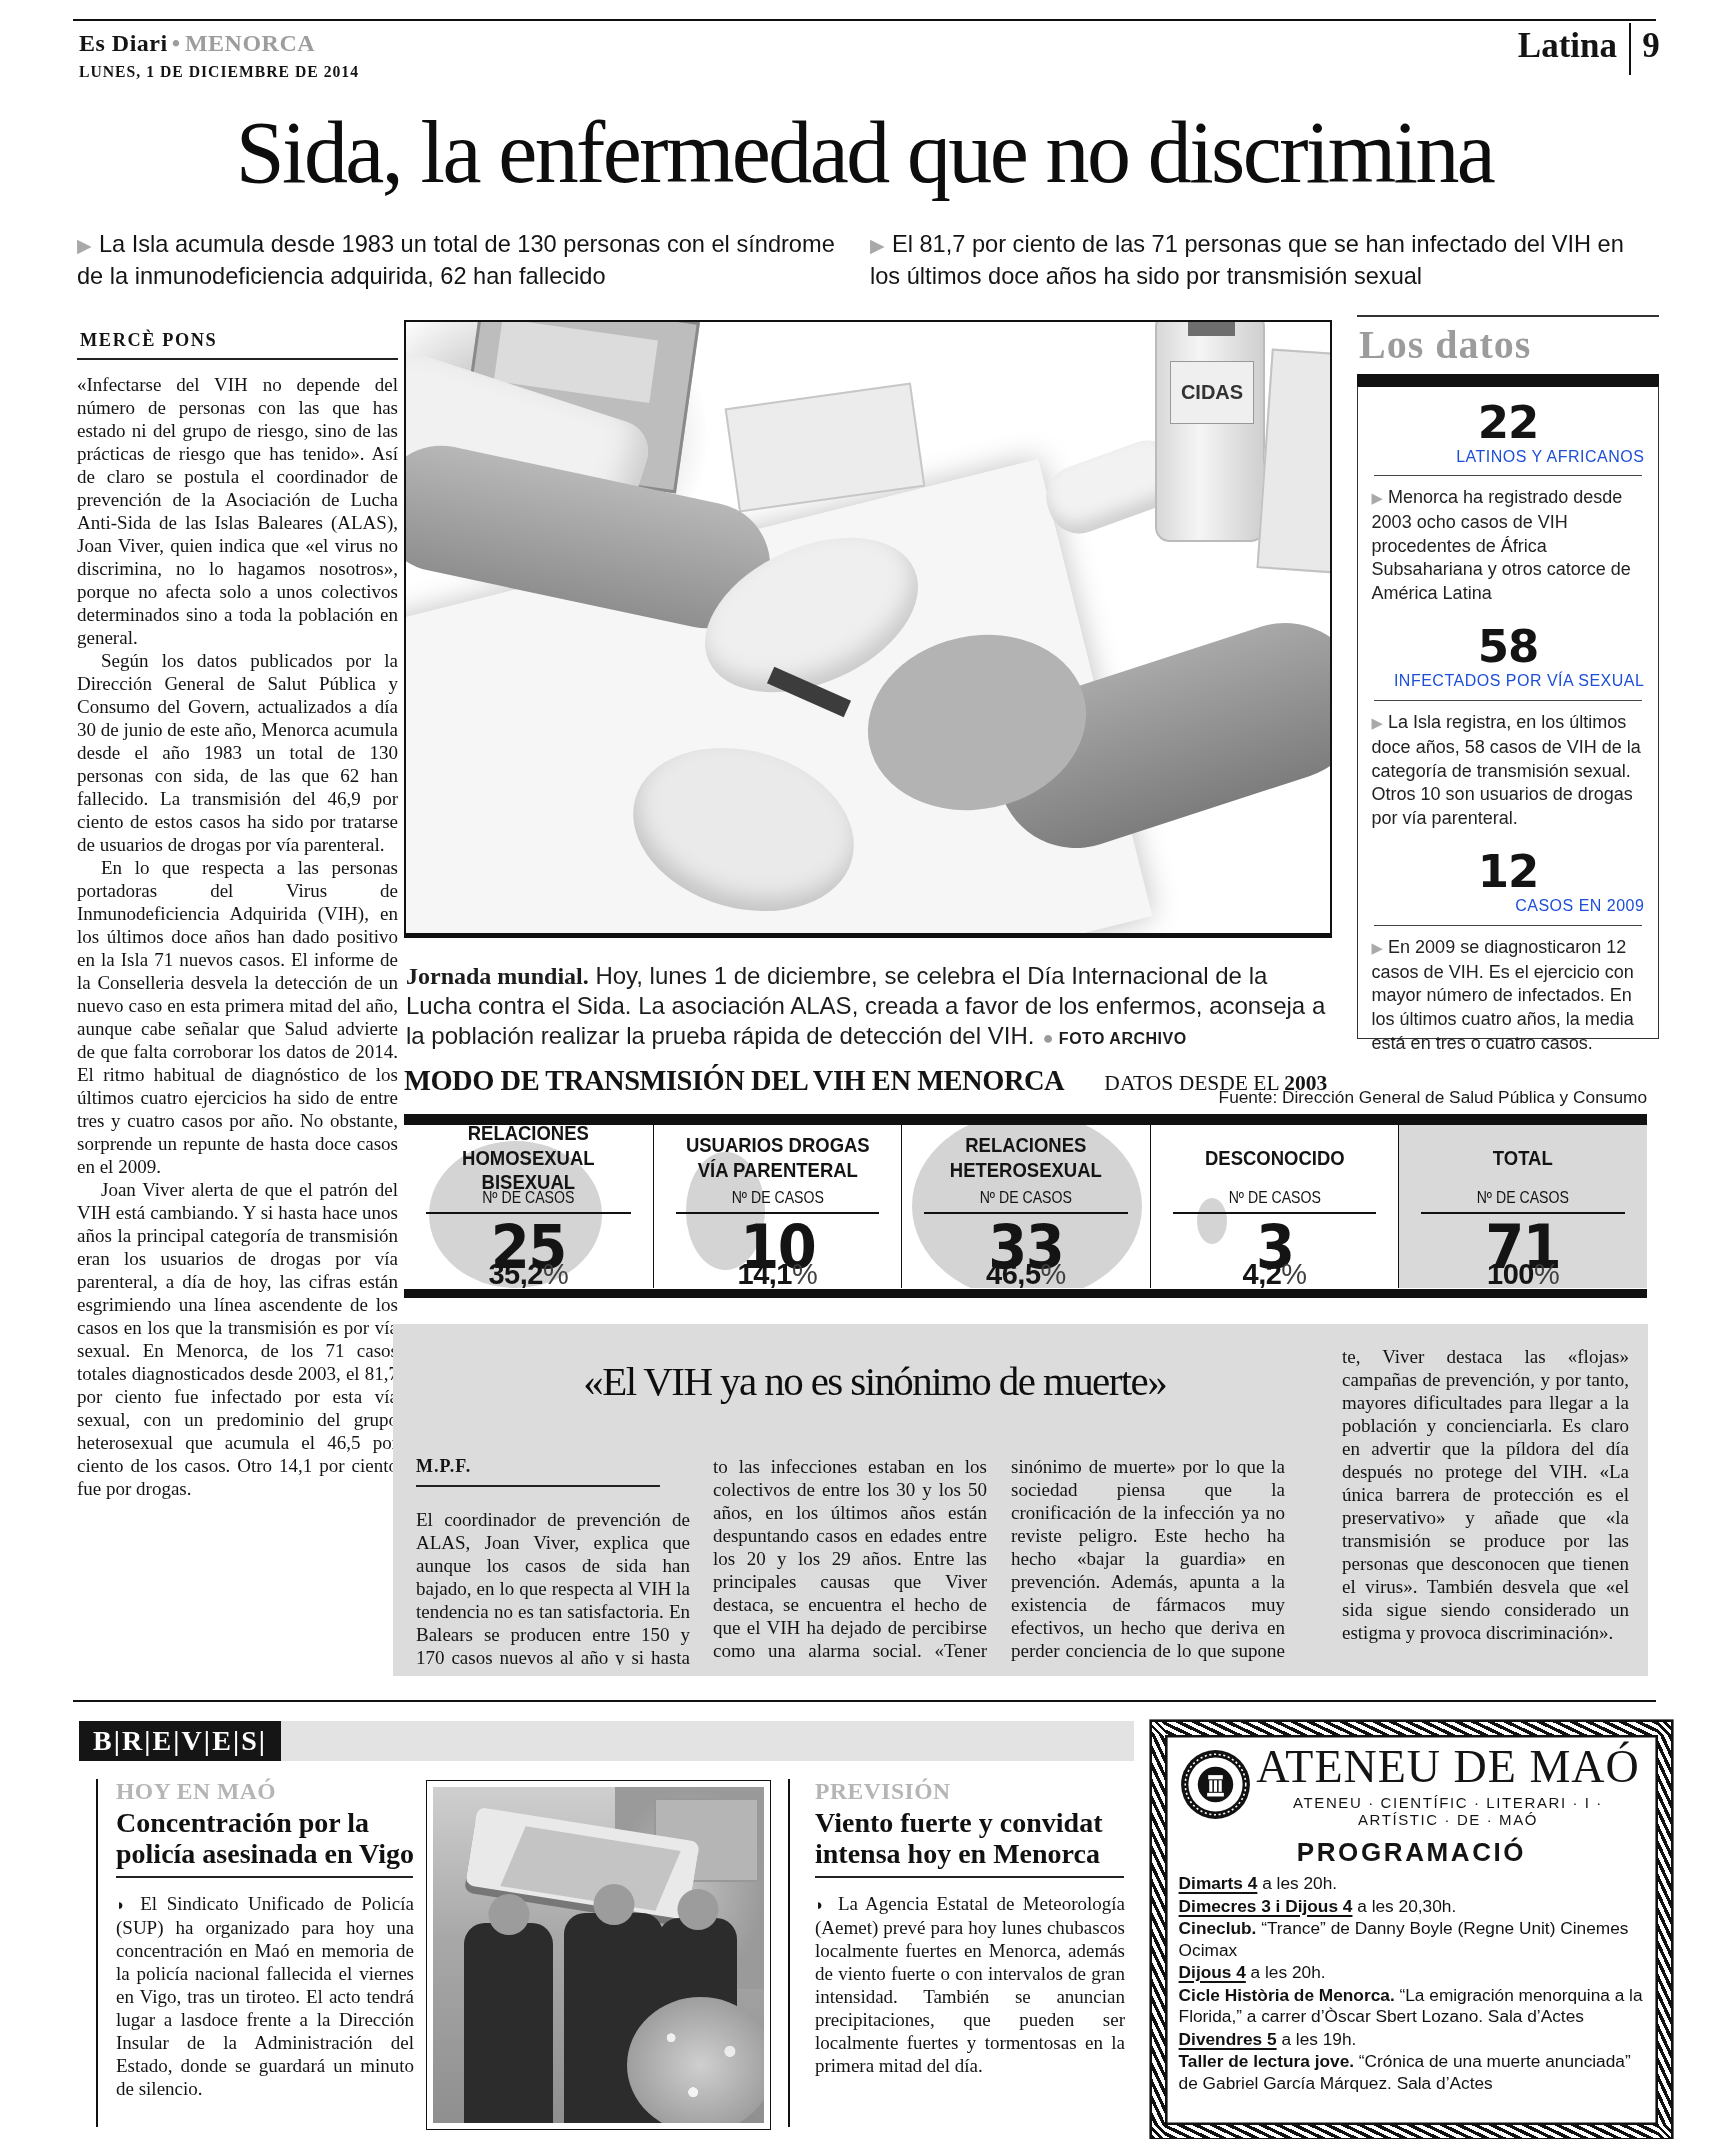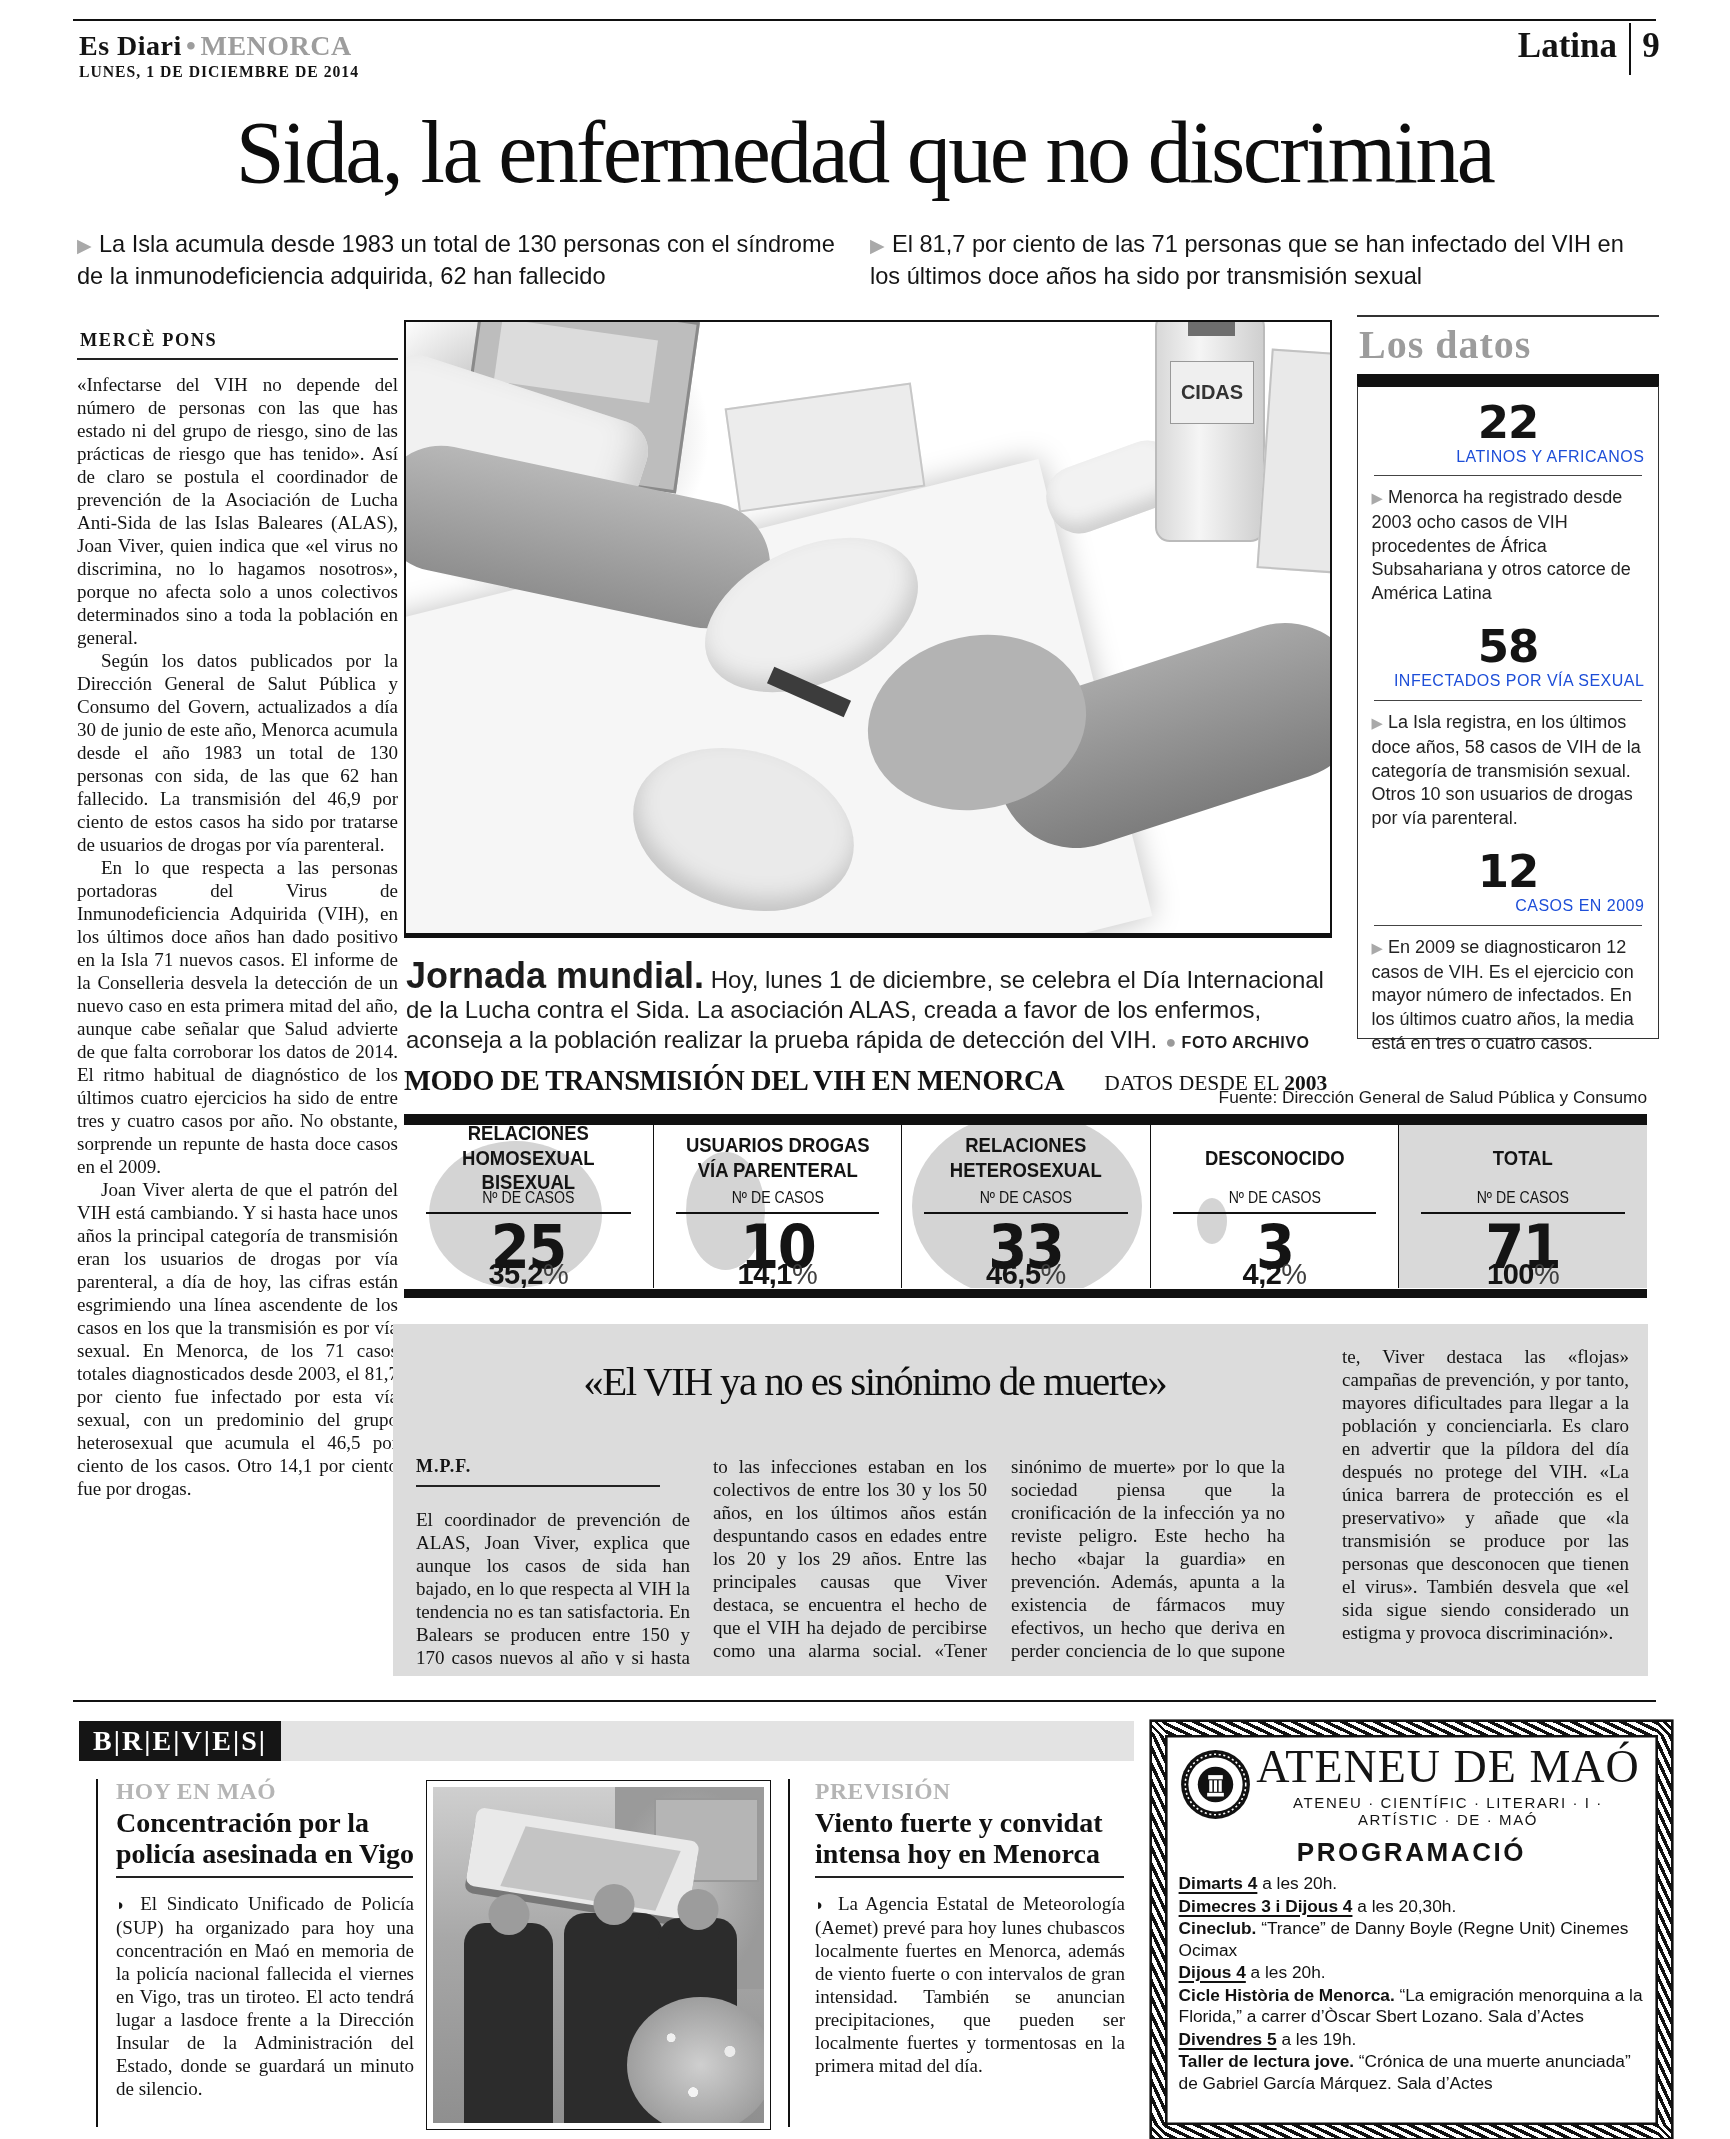--- a/index.html
+++ b/index.html
@@ -3,21 +3,21 @@
 <meta charset="utf-8">
 <style>
   * { margin:0; padding:0; box-sizing:border-box; }
   html,body { background:#ffffff; }
   body { width:1730px; height:2140px; position:relative; overflow:hidden;
          font-family:"Liberation Serif", serif; color:#141414; }
   .abs { position:absolute; }
 
   
   .top-rule { left:73px; top:19px; width:1583px; height:2.1px; background:#111; }
-  .masthead { left:79px; top:30px; font-size:28px; font-weight:bold; letter-spacing:0.5px; }
+  .masthead { left:79px; top:30px; font-size:24px; font-weight:bold; letter-spacing:0.5px; }
   .masthead .region { color:#9d9d9d; }
   .masthead .sep { color:#9d9d9d; padding:0 4.2px; }
   .date-line { left:79px; top:63px; font-size:15.7px; font-weight:600; letter-spacing:1px; }
   .section-label { left:1392px; top:26px; width:225px; text-align:right;
                    font-size:35px; font-weight:bold; }
   .head-vdiv { left:1629px; top:23px; width:1.6px; height:52px; background:#111; }
   .page-number { left:1634px; top:26px; width:34px; text-align:center; font-size:35px; font-weight:bold; }
 
   
   .headline { left:73px; top:103px; width:1583px; text-align:center;
@@ -68,21 +68,21 @@
   .ph-glove1 { position:absolute; left:293px; top:225px; width:225px; height:136px; border-radius:50%;
                background:#efefef; transform:rotate(-24deg); box-shadow:inset 0 -13px 21px #c9c9c9; }
   .ph-glove2 { position:absolute; left:225px; top:429px; width:225px; height:157px; border-radius:50%;
                background:#eaeaea; transform:rotate(16deg); box-shadow:inset 0 -13px 21px #c4c4c4; }
   .ph-lancet { position:absolute; left:361px; top:361px; width:84px; height:18px; background:#3c3c3c;
                transform:rotate(24deg); }
 
   
   .caption { left:406px; top:961px; width:928px; font-family:"Liberation Sans",sans-serif;
              font-size:24px; line-height:30px; color:#1c1c1c; }
-  .caption .lead { font-family:Liberation Sans, sans-serif; font-weight:bold; font-size:36px; }
+  .caption .lead { font-family:Liberation Serif, serif; font-weight:bold; font-size:24px; }
   .caption .credit-dot { color:#9a9a9a; font-size:18px; padding:0 5.2px 0 8.4px; }
   .caption .credit { font-weight:bold; font-size:16px; letter-spacing:0.5px; }
 
   
   .datos-toprule { left:1357px; top:315px; width:302px; height:1.6px; background:#333; }
   .datos-title { left:1359px; top:321px; font-size:40px; font-weight:bold; color:#9c9c9c; letter-spacing:1px; }
   .datos-bar { left:1357px; top:374px; width:302px; height:12.6px; background:#111; }
   .datos-box { left:1357px; top:386px; width:302px; height:653px; border:1px solid #333; border-top:none;
                padding:12.6px 13.6px; font-family:"Liberation Sans",sans-serif; }
   .datos-num { text-align:center; font-size:45px; line-height:47px; font-weight:bold;

